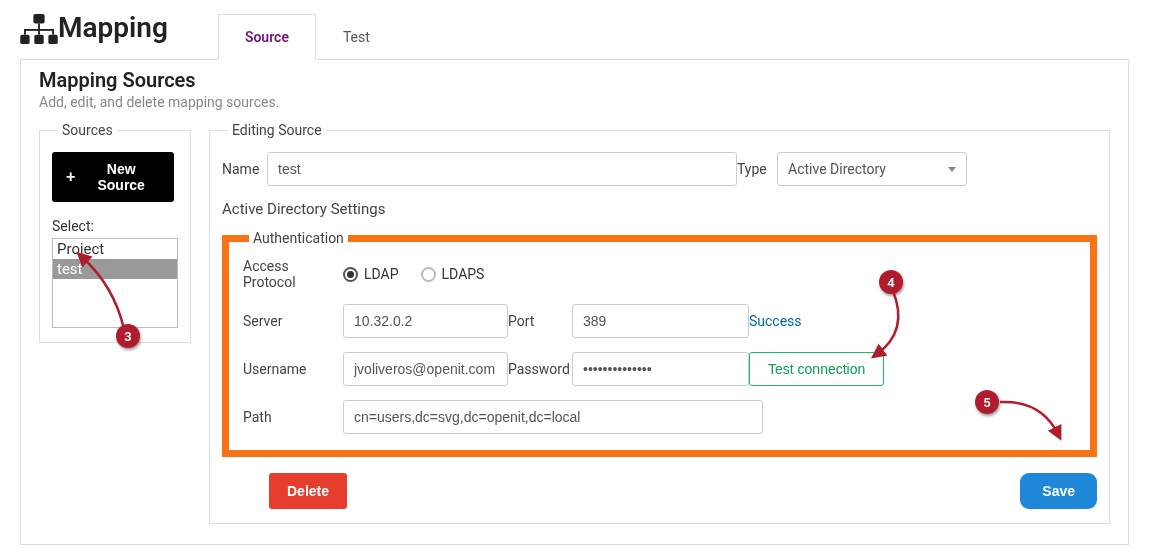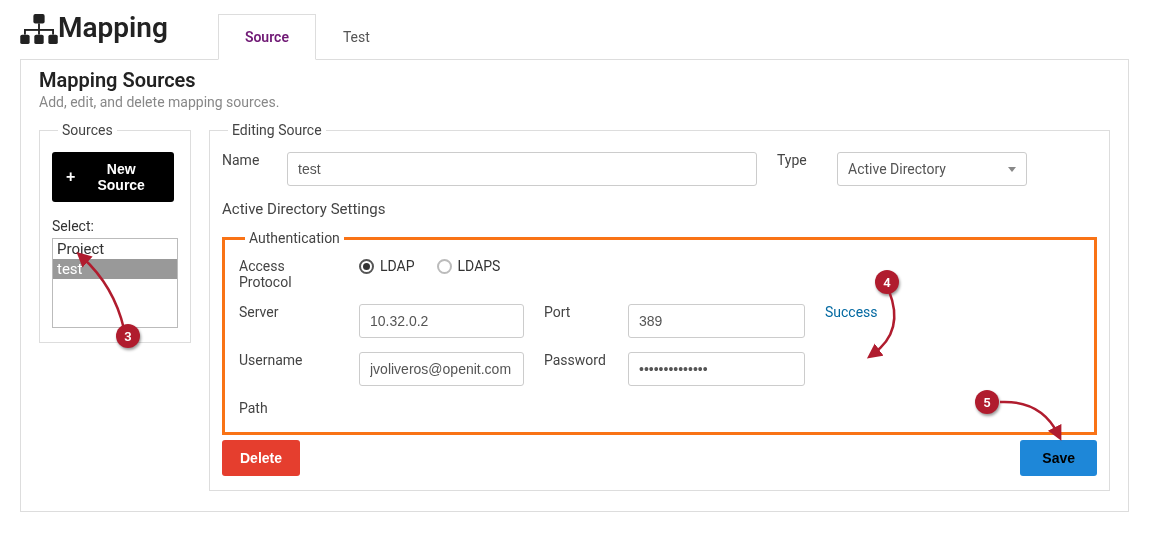--- a/index.html
+++ b/index.html
@@ -144,22 +144,22 @@
       padding: 1px 4px;
       font-size: 15px;
       cursor: default;
     }
     .source-option.selected {
       background: #999;
       color: #fff;
     }
     .form-row {
       display: flex;
-      align-items: flex-start;
-      gap: 20px;
+      align-items: center;
+      gap: 0;
       margin-bottom: 14px;
     }
     .label {
       font-size: 14px;
       color: #444;
     }
     .input {
       border: 1px solid #ccc;
       border-radius: 3px;
       padding: 8px 10px;
@@ -176,23 +176,23 @@
       justify-content: space-between;
       align-items: center;
       cursor: pointer;
     }
     .section-heading {
       font-size: 15px;
       color: #444;
       margin-bottom: 12px;
     }
     .auth-fieldset {
-      border: 3px solid #f97316;
+      border: 7px solid #f97316;
       padding: 12px 14px;
-      margin-bottom: 5px;
+      margin-bottom: 16px;
     }
     .col-label1 { width: 100px; }
     .col-input1 { width: 165px; }
     .col-label2 { width: 64px; }
     .col-input2 { width: 177px; }
     .radio-group {
       display: flex;
       gap: 22px;
       align-items: center;
     }
@@ -230,26 +230,28 @@
     .action-row {
       display: flex;
       justify-content: space-between;
       align-items: center;
     }
     .btn-delete {
       background: #e53e2e;
       color: #fff;
       padding: 10px 18px;
       font-weight: 600;
+      margin-left: 47px;
     }
     .btn-save {
       background: #1e87d8;
-      color: #000000;
+      color: #ffffff;
       padding: 10px 22px;
       font-weight: 600;
+      border-radius: 9px;
     }
     
     .badge {
       position: absolute;
       width: 24px;
       height: 24px;
       background: #b01c2e;
       color: #fff;
       border-radius: 50%;
       display: flex;
@@ -363,24 +365,26 @@
             <div class="label col-label2">Port</div>
             <input class="input col-input2" value="389" style="">
             <div class="status-text">Success</div>
           </div>
 
           <div class="form-row">
             <div class="label col-label1">Username</div>
             <input class="input col-input1" value="jvoliveros@openit.com" style="">
             <div class="label col-label2">Password</div>
             <input class="input col-input2" type="password" value="••••••••••••••" style="">
+            <button class="btn btn-test">Test connection</button>
           </div>
 
           <div class="form-row" style="margin-bottom:4px;">
             <div class="label col-label1">Path</div>
+            <input class="input path-input" value="cn=users,dc=svg,dc=openit,dc=local" style="">
           </div>
 
           <div class="badge" style="left:650px; top:24px;">4</div>
           <svg class="arrow" style="left:640px; top:40px;" width="60" height="80">
             <defs>
               <marker id="ah4" markerWidth="7" markerHeight="7" refX="3" refY="3" orient="auto">
                 <path d="M0,0 L6,3 L0,6 Z" fill="#b01c2e"></path>
               </marker>
             </defs>
             <path d="M 24 5 Q 40 45 8 68" stroke="#b01c2e" stroke-width="2.5" fill="none" marker-end="url(#ah4)"></path>

